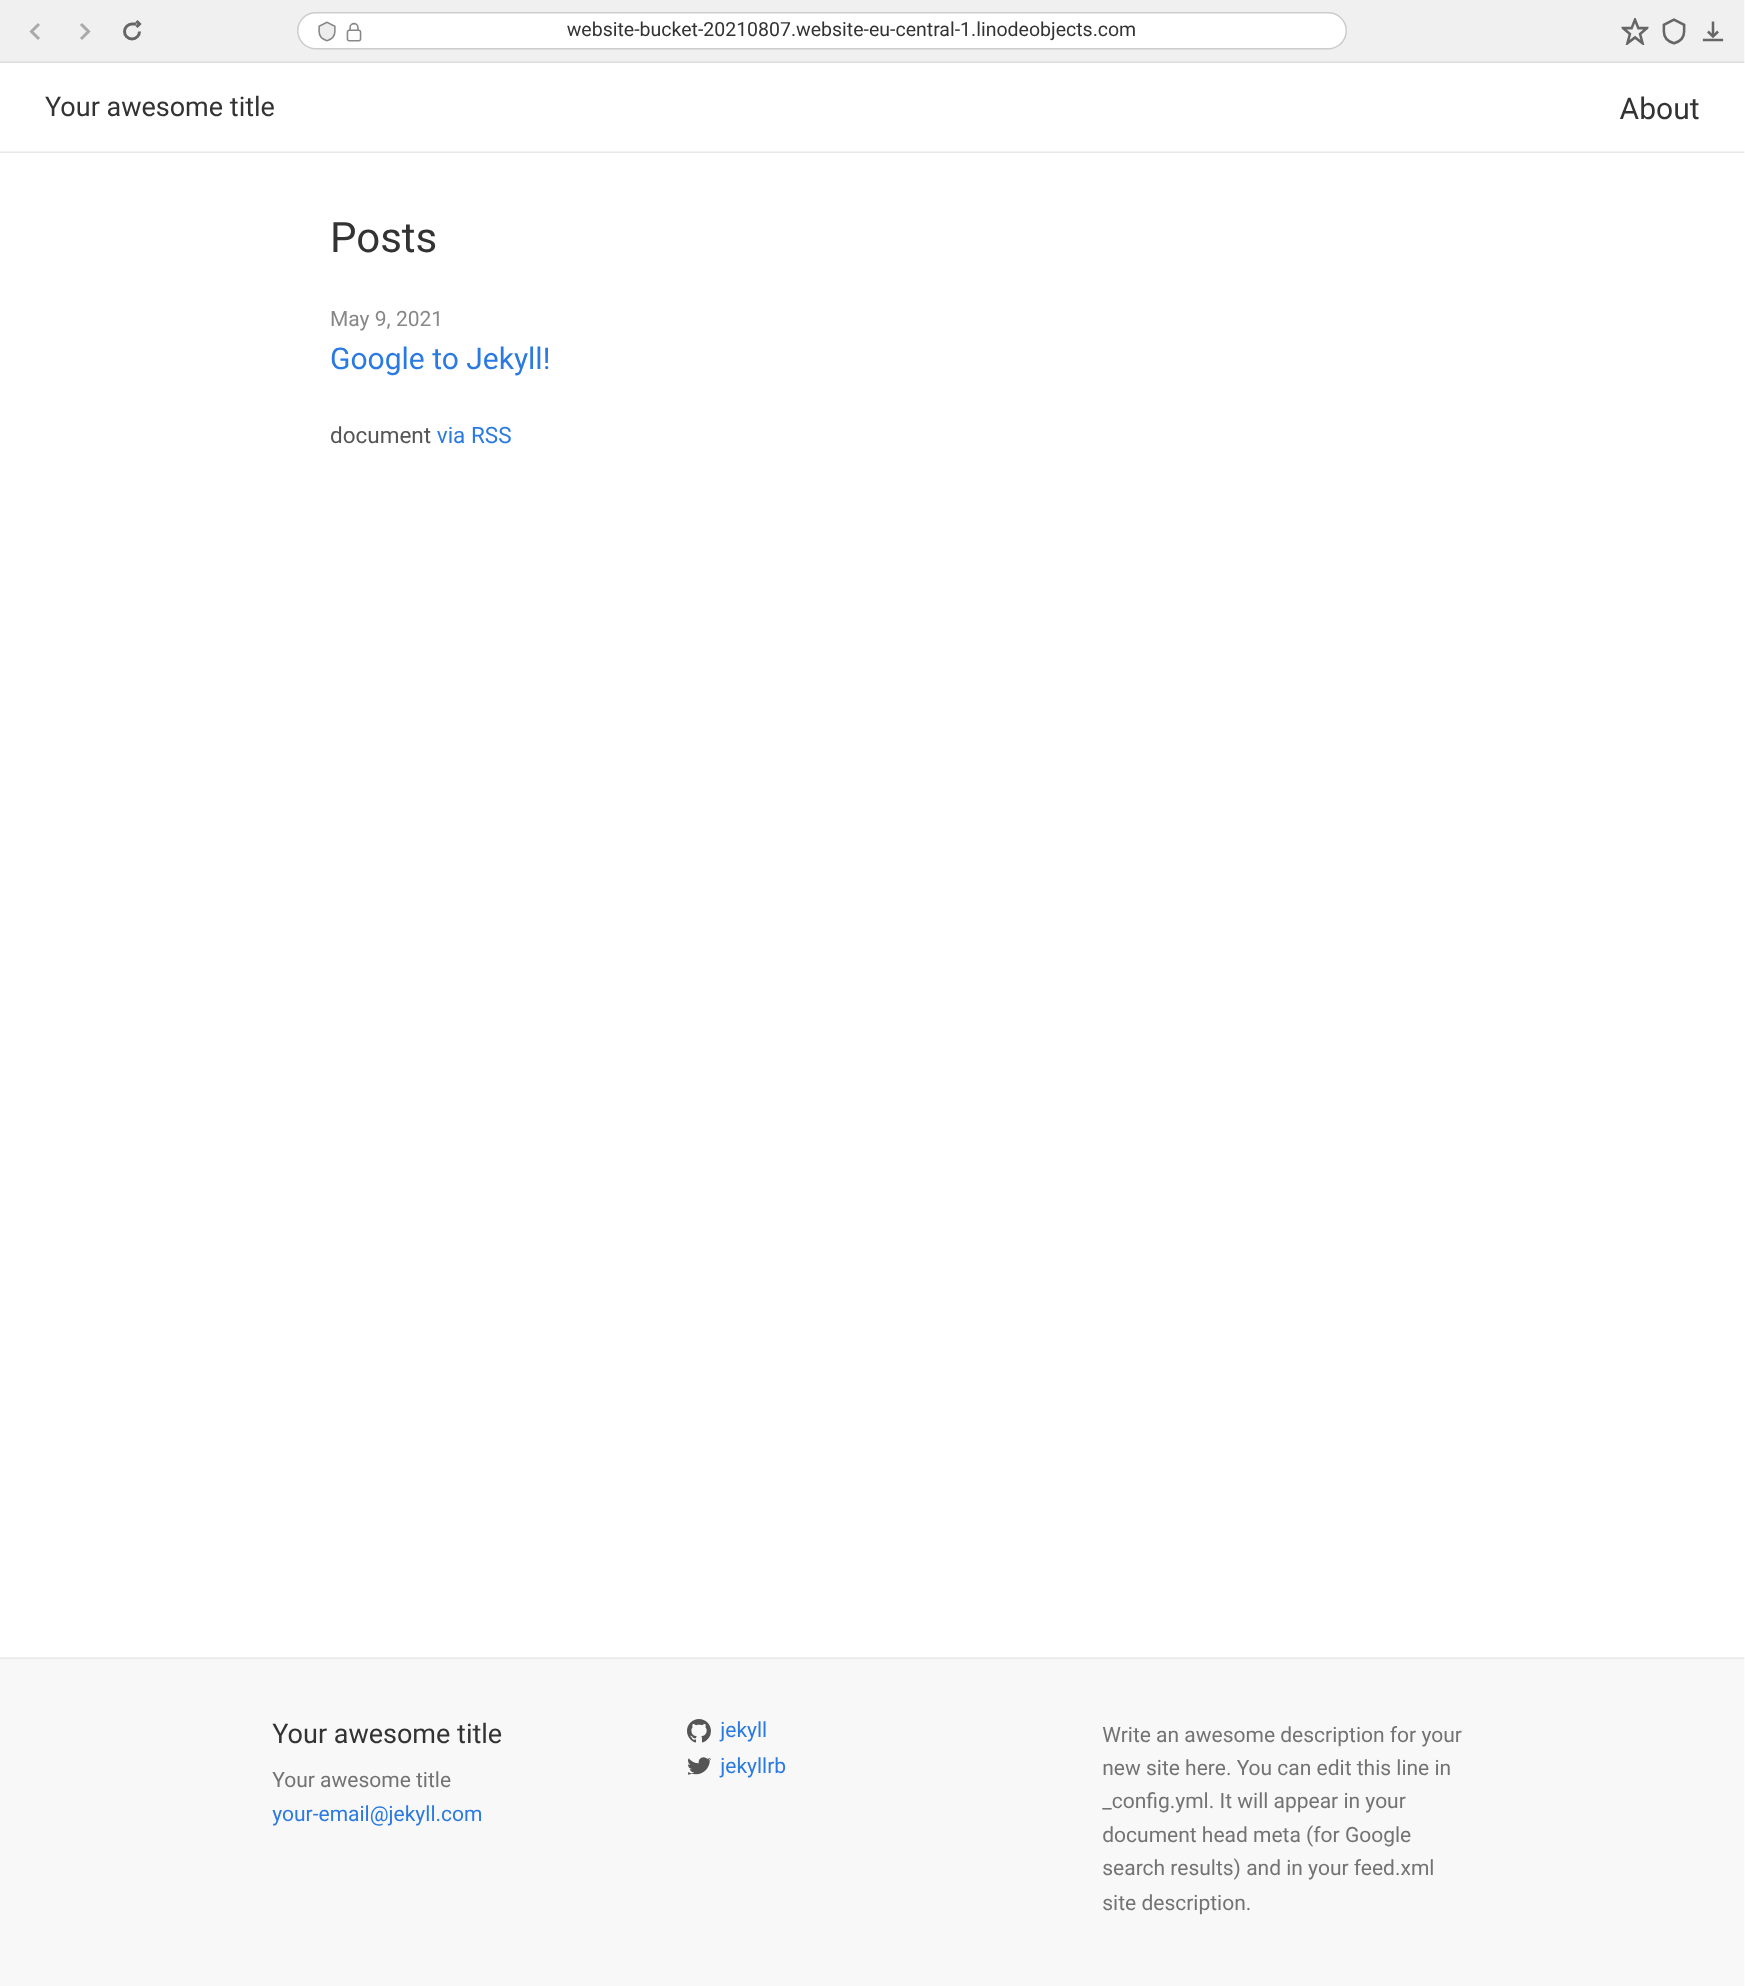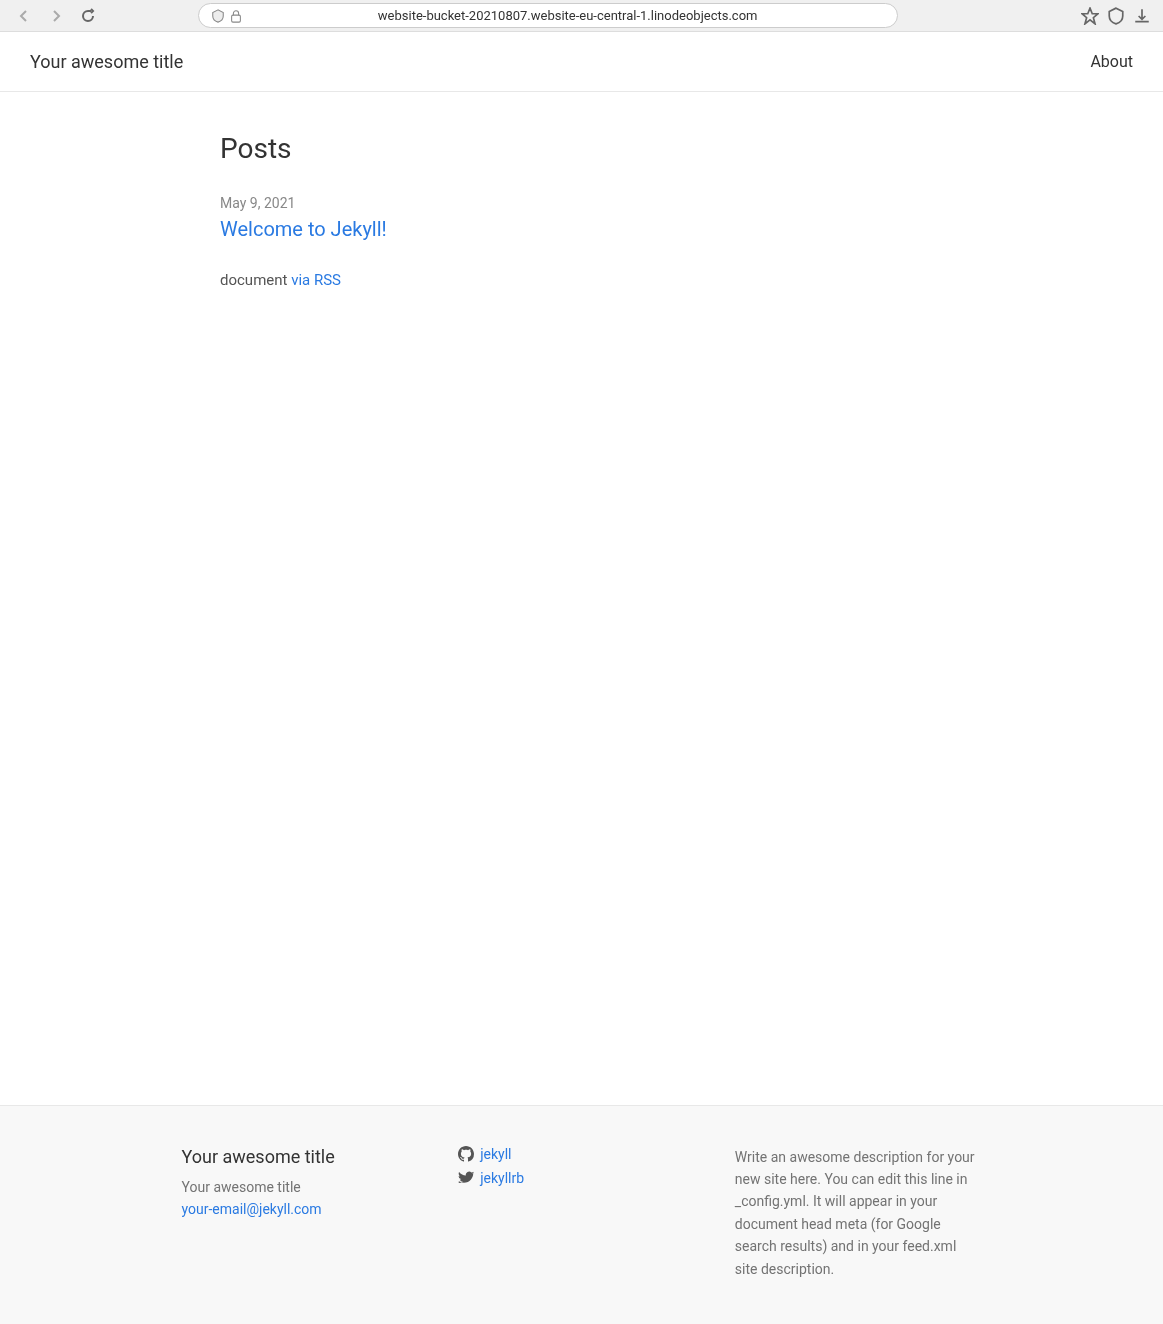--- a/index.html
+++ b/index.html
@@ -16,21 +16,21 @@
     }
 
     
     .browser-chrome {
       background: #f0f0f0;
       border-bottom: 1px solid #ddd;
       padding: 8px 12px;
       display: flex;
       align-items: center;
       gap: 12px;
-      height: 32px;
+      height: 42px;
     }
 
     .browser-nav-buttons {
       display: flex;
       gap: 8px;
       align-items: center;
     }
 
     .nav-btn {
       background: none;
@@ -100,21 +100,21 @@
     .site-title {
       font-size: 18px;
       font-weight: 400;
       color: #333;
       text-decoration: none;
     }
 
     .site-nav a {
       text-decoration: none;
       color: #333;
-      font-size: 16px;
+      font-size: 20px;
     }
 
     
     .main-content {
       max-width: 800px;
       margin: 0 auto;
       padding: 40px 30px;
     }
 
     .page-heading {
@@ -278,21 +278,21 @@
       <a href="#">About</a>
     </nav>
   </header>
 
   <div class="content-area">
     <main class="main-content">
       <h1 class="page-heading">Posts</h1>
 
       <div class="post-item">
         <p class="post-date">May 9, 2021</p>
-        <a class="post-link" href="#">Welcome to Jekyll!</a>
+        <a class="post-link" href="#">Google to Jekyll!</a>
       </div>
 
       <p class="subscribe-text">
         <span>document </span>
         <a href="#">via RSS</a>
       </p>
     </main>
   </div>
 
   <footer class="site-footer">

